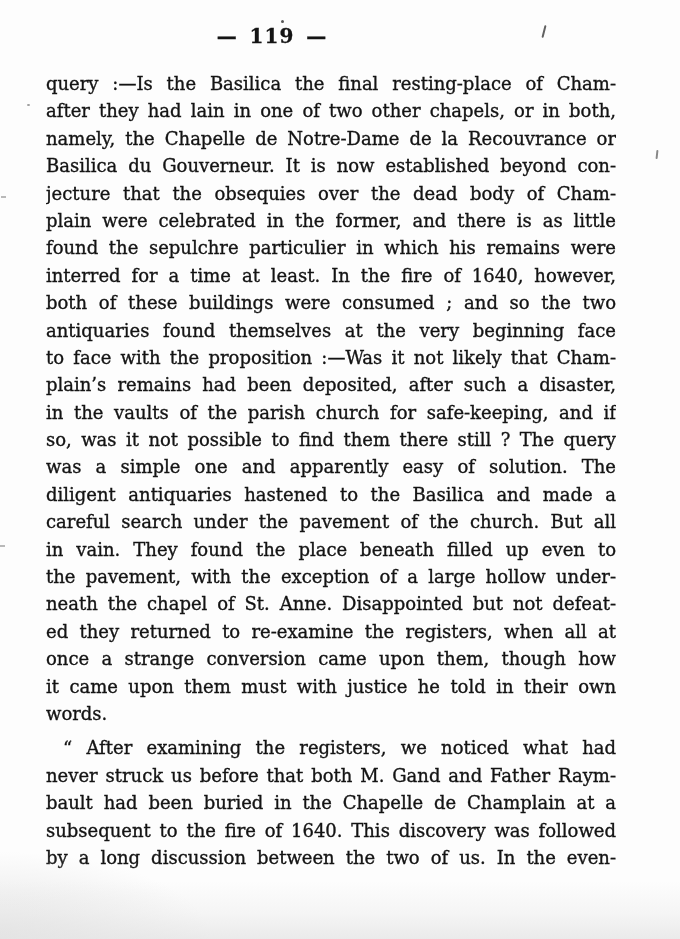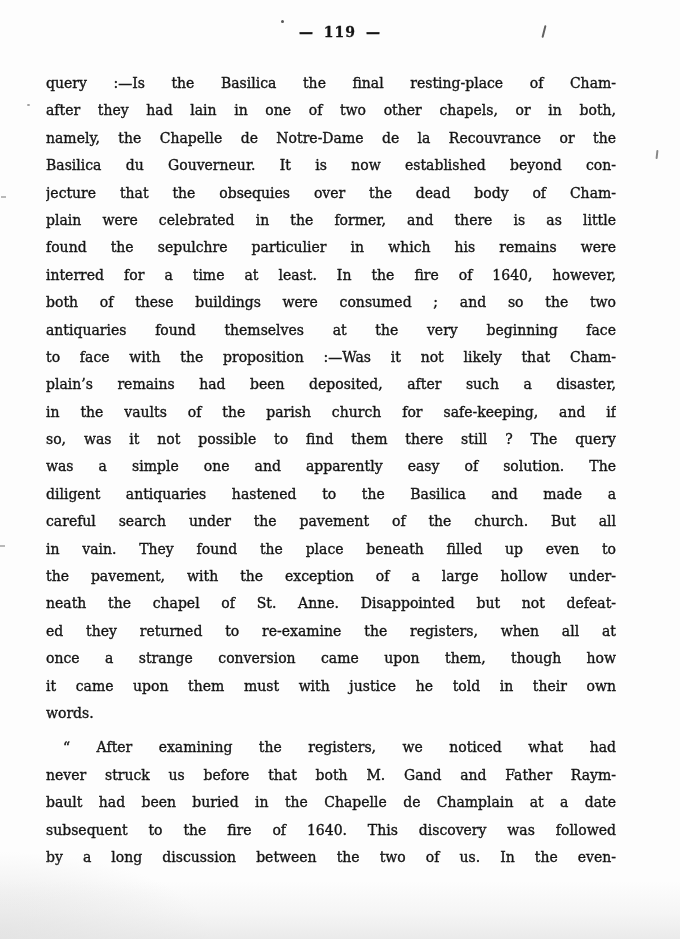--- a/index.html
+++ b/index.html
@@ -13,41 +13,41 @@
     height: 939px;
     background: #fdfdfd;
     overflow: hidden;
     font-family: "DejaVu Serif", "Liberation Serif", serif;
     color: #141414;
   }
   .folio {
     position: absolute;
     top: 24px;
     left: 0;
-    width: 680px;
+    width: 544px;
     text-align: center;
-    font-size: 14px;
+    font-size: 20px;
     font-weight: 700;
     letter-spacing: 1px;
     word-spacing: 4px;
     -webkit-text-stroke: 0.3px #141414;
   }
   .body-text {
     position: absolute;
     top: 70px;
     left: 46px;
     width: 570px;
   }
   .para + .para {
     margin-top: 7px;
   }
   .line {
     height: 27.4px;
     line-height: 27.4px;
-    font-size: 14px;
+    font-size: 18px;
     text-align: justify;
     text-align-last: justify;
     overflow: hidden;
     white-space: normal;
     word-spacing: 0.08em;
     -webkit-text-stroke: 0.35px #141414;
   }
   .line.last {
     text-align-last: left;
   }

